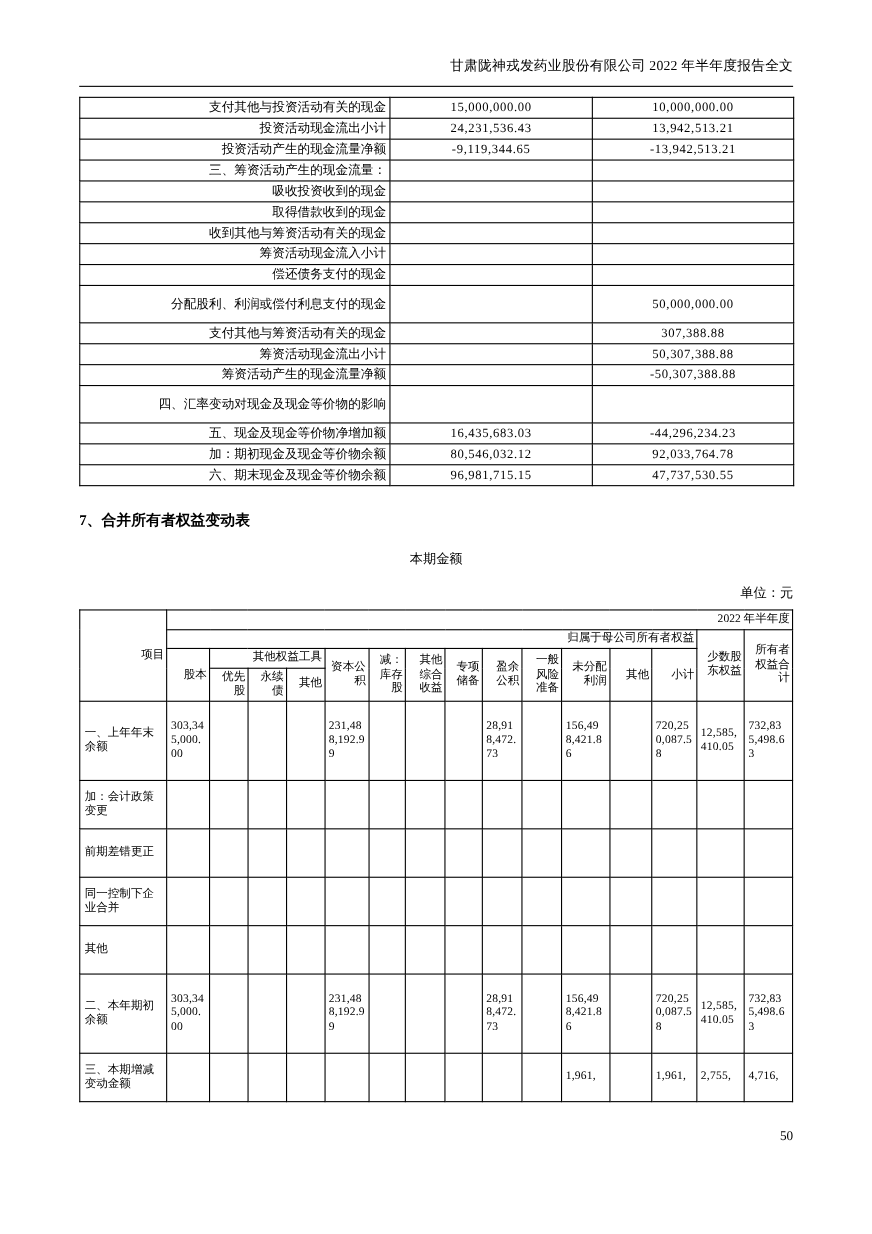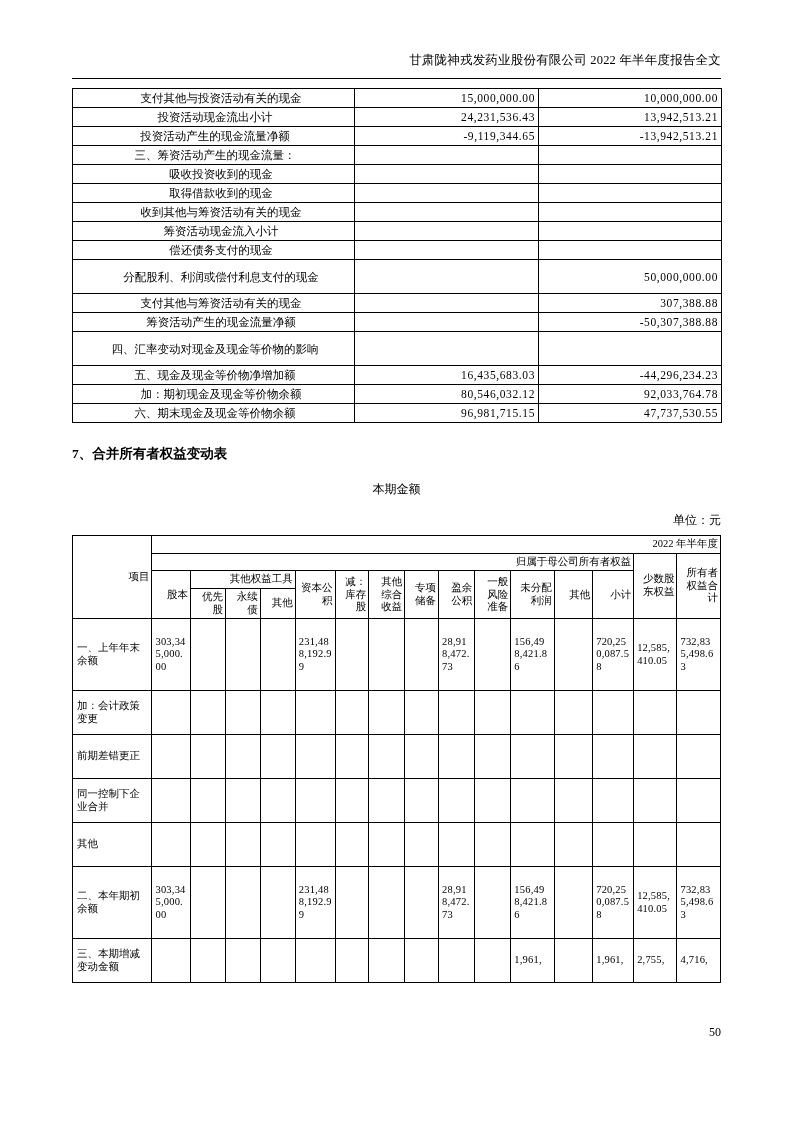--- a/index.html
+++ b/index.html
@@ -53,25 +53,25 @@
     font-weight: normal;
     font-size: 11.5px;
     line-height: 1.22;
     padding: 2px 3px;
     vertical-align: middle;
     word-break: break-all;
   }
 
   
   .cf td.label {
+    text-align: right;
+    padding-left: 6px;
+  }
+  .cf td.num {
     text-align: center;
-    padding-left: 6px;
-  }
-  .cf td.num {
-    text-align: right;
     font-family: "Liberation Serif", serif;
     letter-spacing: 0.6px;
   }
   .indent1 { padding-left: 18px !important; }
 
   .section-title {
     font-size: 13.5px;
     font-weight: bold;
     margin: 22px 0 0 0;
     font-family: Liberation Serif, serif;
@@ -179,20 +179,25 @@
           </tr>
           <tr style="height: 34px;">
             <td class="label indent1">分配股利、利润或偿付利息支付的现金</td>
             <td class="num"></td>
             <td class="num">50,000,000.00</td>
           </tr>
           <tr>
             <td class="label indent1">支付其他与筹资活动有关的现金</td>
             <td class="num"></td>
             <td class="num">307,388.88</td>
+          </tr>
+          <tr>
+            <td class="label indent1">筹资活动现金流出小计</td>
+            <td class="num"></td>
+            <td class="num">50,307,388.88</td>
           </tr>
           <tr>
             <td class="label indent1">筹资活动产生的现金流量净额</td>
             <td class="num"></td>
             <td class="num">-50,307,388.88</td>
           </tr>
           <tr style="height: 34px;">
             <td class="label">四、汇率变动对现金及现金等价物的影响</td>
             <td class="num"></td>
             <td class="num"></td>

